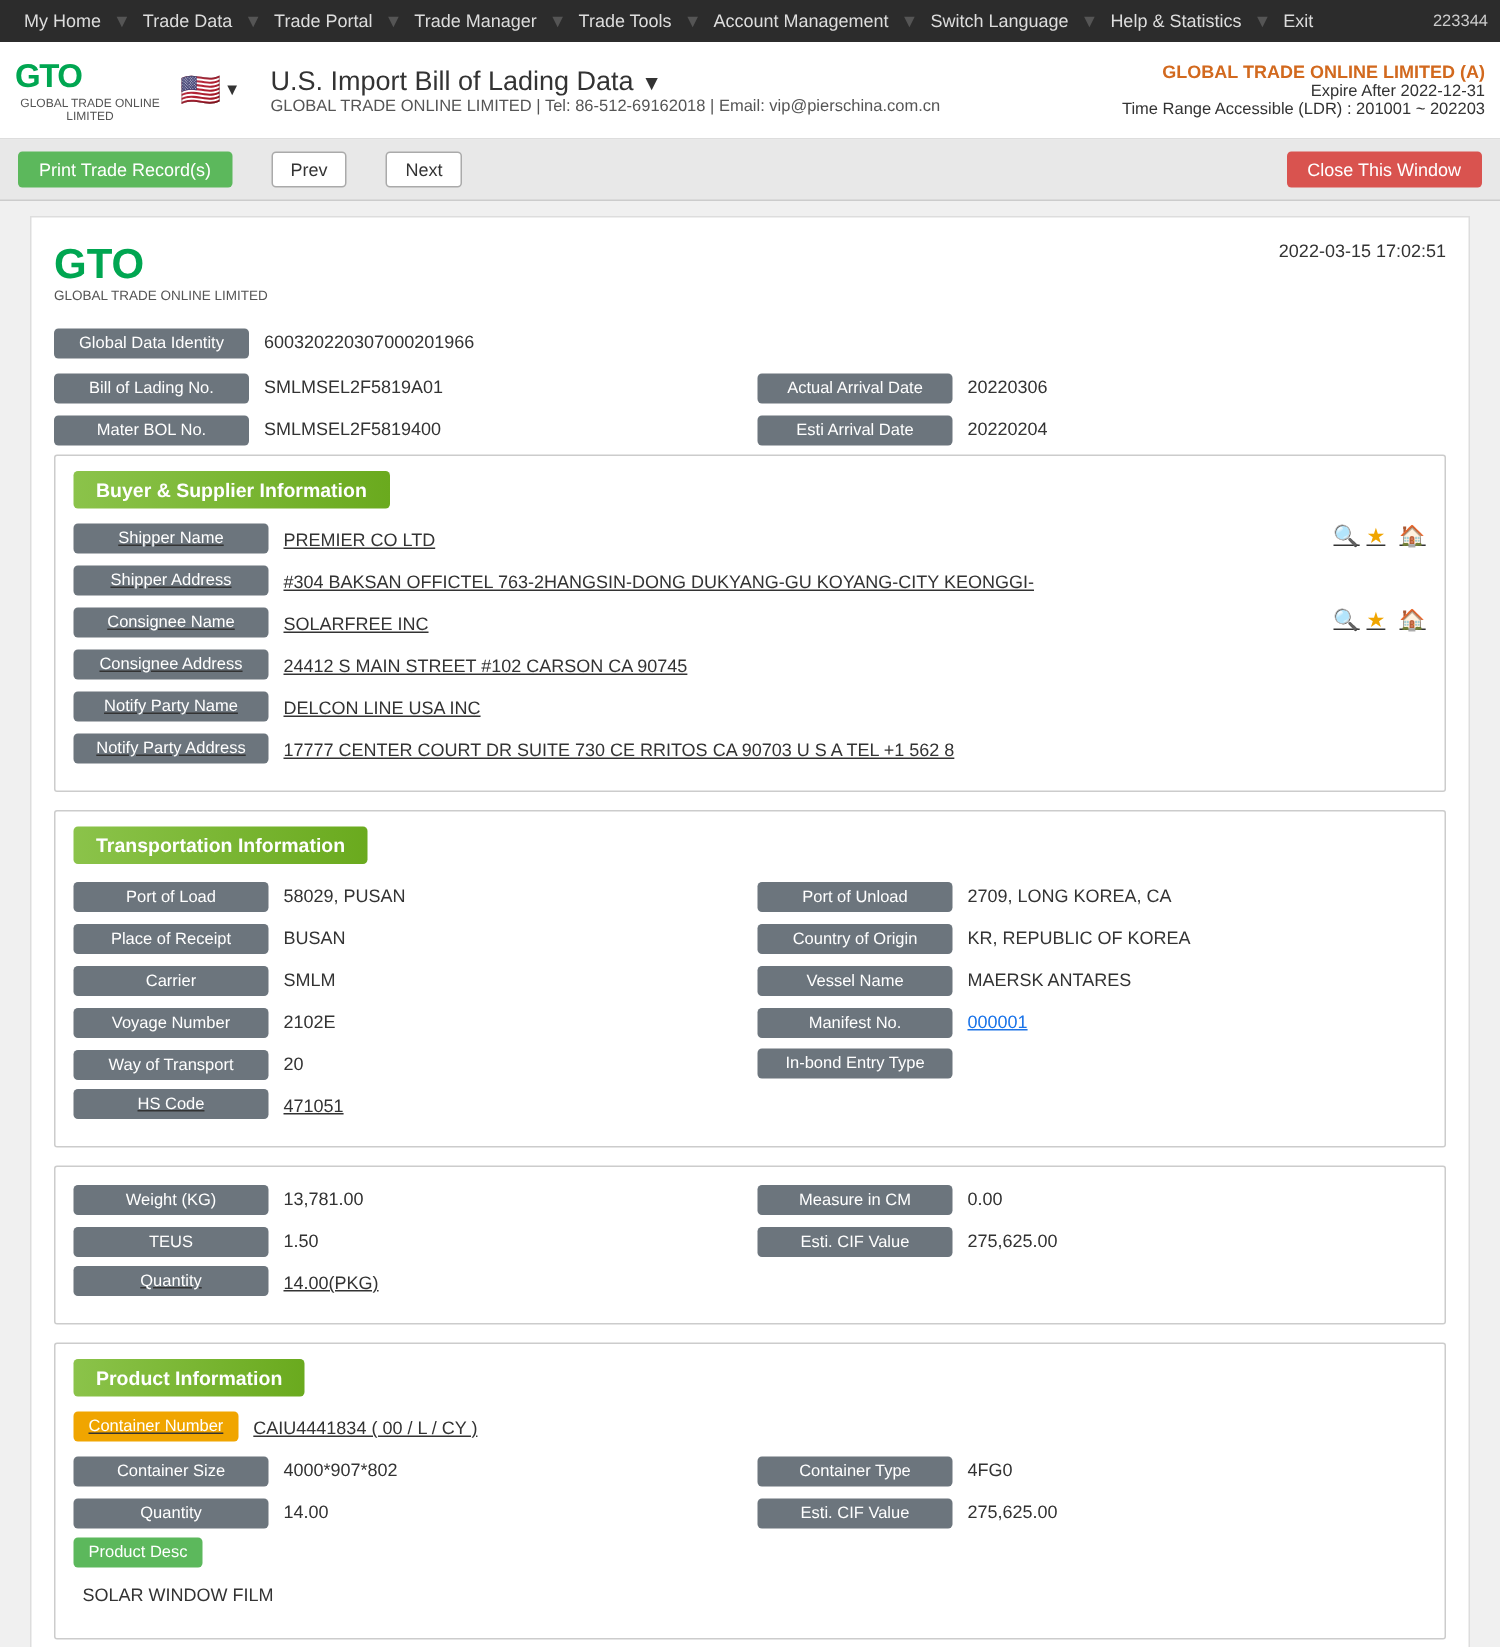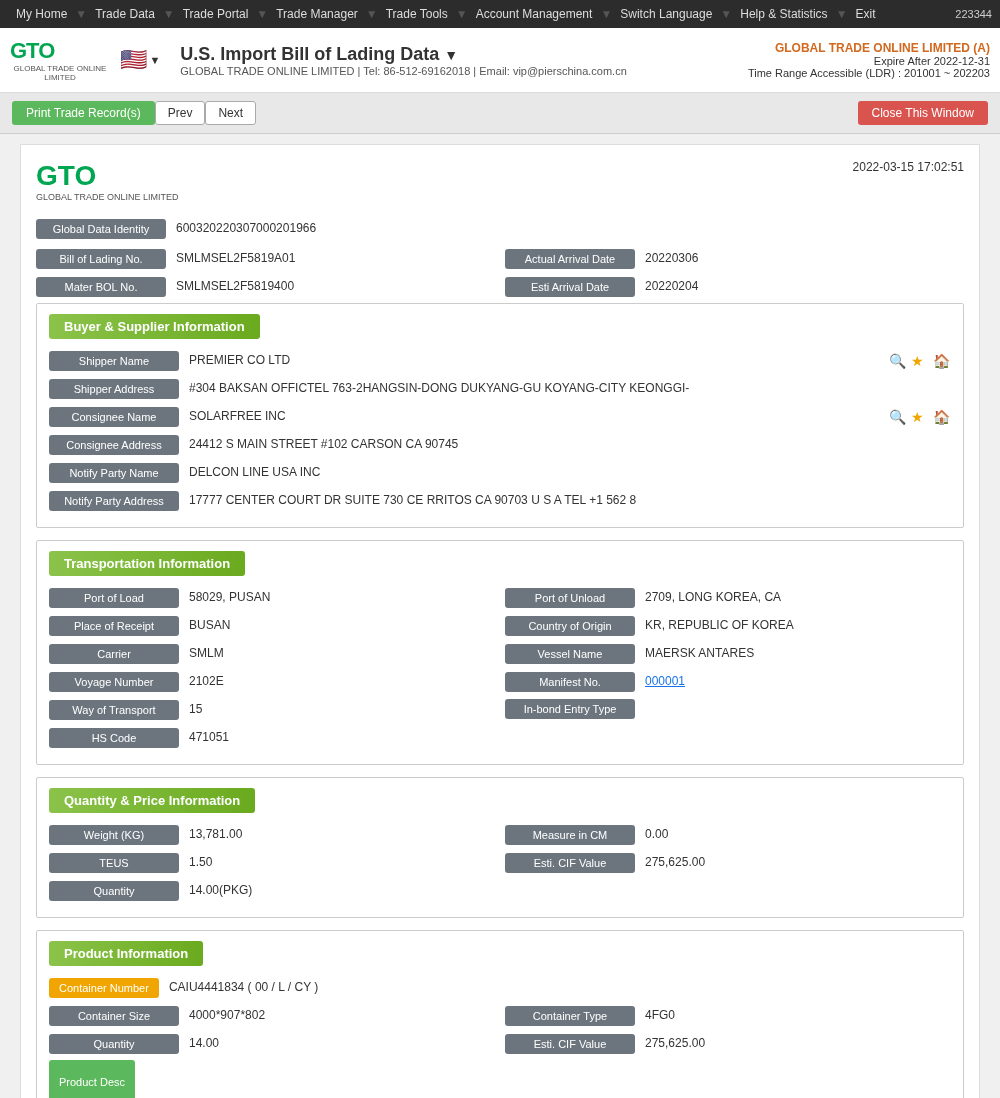--- a/index.html
+++ b/index.html
@@ -54,21 +54,21 @@
     .flag-area {
       display: flex;
       align-items: center;
       margin: 0 10px;
     }
     .page-title-area {
       margin-left: 10px;
     }
     .page-title-main {
       font-size: 18px;
-      font-weight: bold;
+      font-weight: normal;
       color: #333;
     }
     .page-subtitle {
       font-size: 11px;
       color: #555;
     }
     .account-info {
       margin-left: auto;
       text-align: right;
       font-size: 11px;
@@ -76,21 +76,21 @@
     .account-info .company { color: #d2691e; font-weight: bold; font-size: 12px; }
     .account-info .expire { color: #333; }
     .account-info .range { color: #333; }
 
     
     .action-bar {
       background: #e8e8e8;
       padding: 8px 12px;
       display: flex;
       align-items: center;
-      gap: 0;
+      gap: 26px;
       border-bottom: 1px solid #ccc;
     }
     .btn-print {
       background: #5cb85c;
       color: #fff;
       border: none;
       padding: 5px 14px;
       border-radius: 3px;
       cursor: pointer;
       font-size: 12px;
@@ -140,22 +140,23 @@
       font-size: 28px;
       font-weight: bold;
       color: #00a651;
     }
     .card-logo-sub { font-size: 9px; color: #555; }
     .card-date { font-size: 12px; color: #333; text-align: right; }
 
     
     .field-row {
       display: flex;
-      align-items: flex-end;
+      align-items: flex-start;
       margin-bottom: 6px;
+      text-decoration: underline;
     }
     .field-label {
       background: #6c757d;
       color: #fff;
       padding: 4px 10px;
       border-radius: 3px;
       font-size: 11px;
       min-width: 130px;
       text-align: center;
       white-space: nowrap;
@@ -234,25 +235,25 @@
       border: none;
       padding: 4px 10px;
       border-radius: 3px;
       font-size: 11px;
       cursor: pointer;
     }
     .product-desc-btn {
       background: #5cb85c;
       color: #fff;
       border: none;
-      padding: 16px 10px;
+      padding: 4px 10px;
       border-radius: 3px;
       font-size: 11px;
       cursor: pointer;
-      margin-bottom: 20px;
+      margin-bottom: 7px;
     }
     .text-block {
       padding: 4px 6px;
       font-size: 12px;
       color: #333;
     }
     .section-wrapper { margin-bottom: 8px; }
   </style>
 </head>
 <body>
@@ -422,35 +423,34 @@
           <span class="field-value">2102E</span>
         </div>
         <div class="field-pair-right">
           <span class="field-label">Manifest No.</span>
           <span class="field-value manifest-link">000001</span>
         </div>
       </div>
       <div class="field-row-pair">
         <div class="field-pair-left">
           <span class="field-label">Way of Transport</span>
-          <span class="field-value">15</span>
+          <span class="field-value">20</span>
         </div>
         <div class="field-pair-right">
           <span class="field-label">In-bond Entry Type</span>
           <span class="field-value"></span>
         </div>
       </div>
       <div class="field-row">
         <span class="field-label">HS Code</span>
         <span class="field-value">471051</span>
       </div>
     </div>
 
     <div class="section-box">
-      <div class="section-header">Quantity &amp; Price Information</div>
       <div class="field-row-pair">
         <div class="field-pair-left">
           <span class="field-label">Weight (KG)</span>
           <span class="field-value">13,781.00</span>
         </div>
         <div class="field-pair-right">
           <span class="field-label">Measure in CM</span>
           <span class="field-value">0.00</span>
         </div>
       </div>

